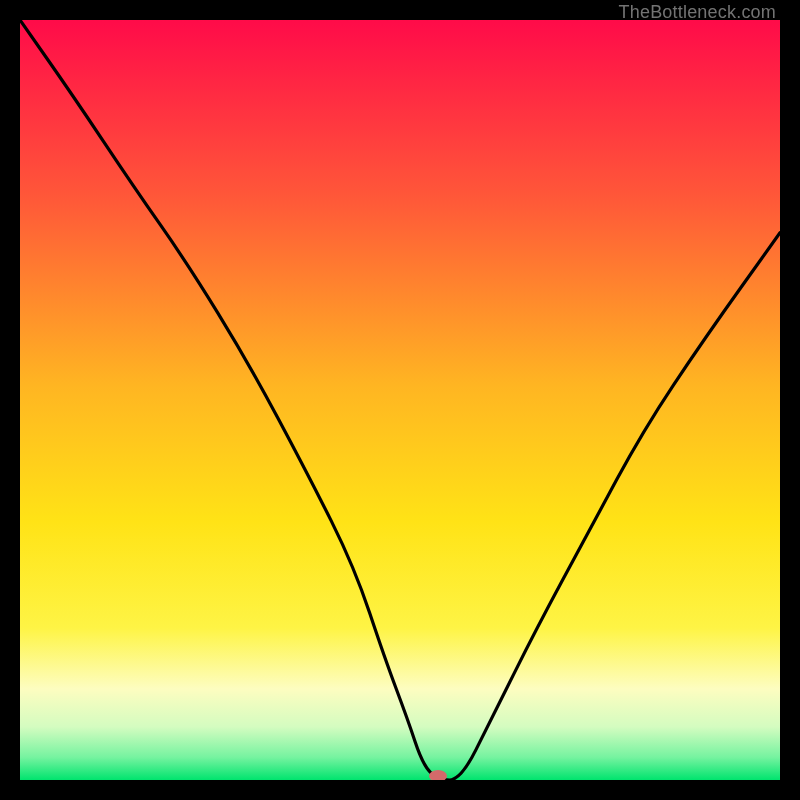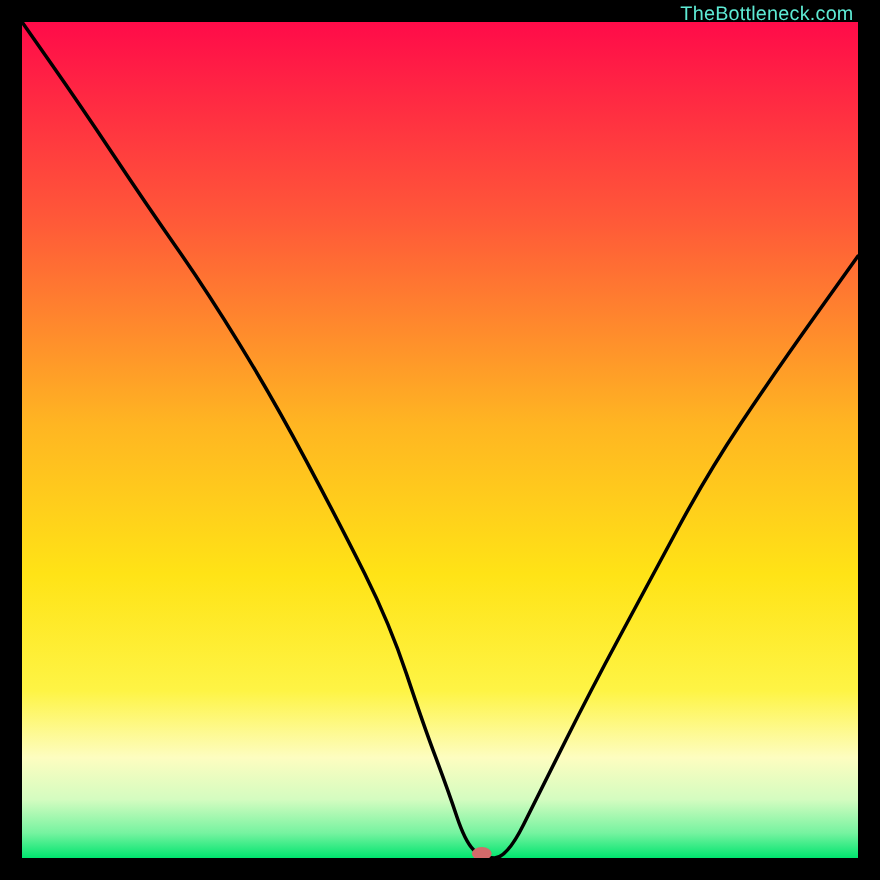--- a/index.html
+++ b/index.html
@@ -31,21 +31,21 @@
     top: 0;
     width: 760px;
     height: 760px;
   }
   .watermark {
     position: absolute;
     top: 2px;
     right: 24px;
     font-family: Arial, Helvetica, sans-serif;
     font-size: 18px;
-    color: #5eead4;
+    color: #737373;
     letter-spacing: 0.2px;
   }
 </style>
 </head>
 <body>
 
 <div class="plot-area">
 
   <svg class="gradient-bg" viewBox="0 0 760 760" preserveAspectRatio="none">
     <defs>

